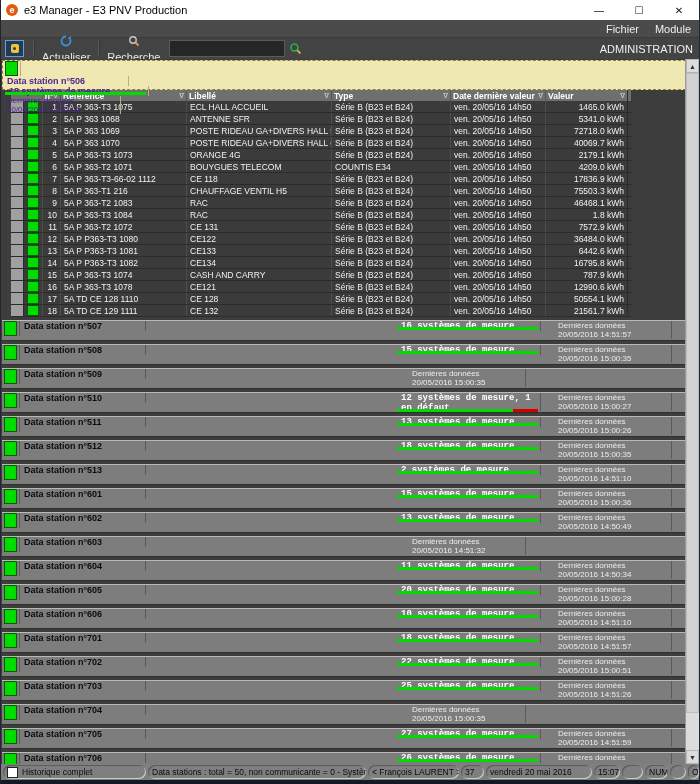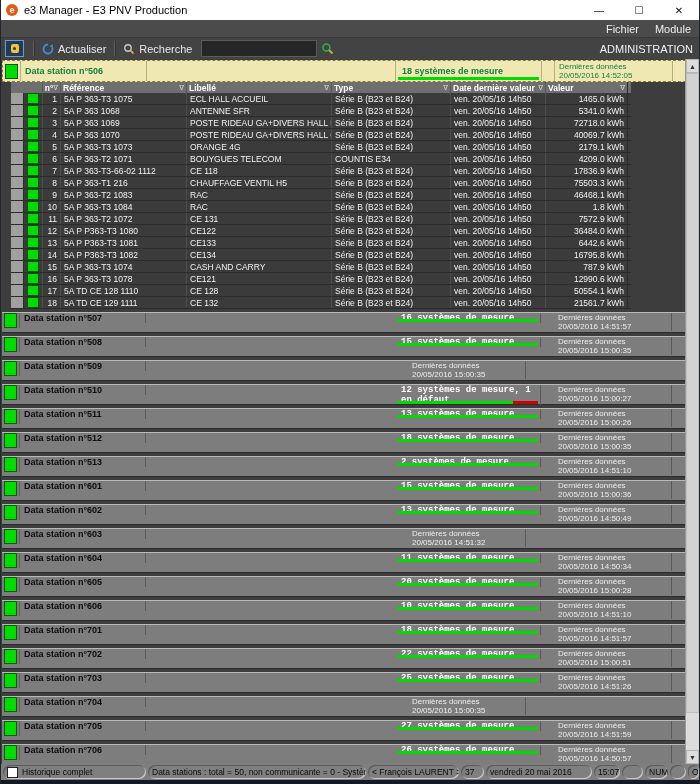--- a/index.html
+++ b/index.html
@@ -17,30 +17,30 @@
   .menubar{height:17px;background:#4b4b4b;display:flex;align-items:center;color:#eee;font-size:11px;
            border-bottom:1px solid #3a3a3a;justify-content:flex-end;}
   .menu-item{padding:0 8px;}
   .toolbar{height:21px;background:#434343;display:flex;align-items:center;color:#e8e8e8;font-size:11px;
            border-bottom:1px solid #2c2c2c;}
   .tb-btn1{width:17px;height:15px;margin:0 5px 0 4px;background:#1e3a5f;border:1px solid #6f9bcd;
            display:flex;align-items:center;justify-content:center;}
   .tb-btn1 .y{width:8px;height:9px;background:#f4c430;border-radius:2px;display:flex;align-items:center;justify-content:center;}
   .tb-btn1 .y i{width:3px;height:3px;background:#1e3a5f;border-radius:50%;}
   .tb-sep{width:1px;height:15px;background:#5d5d5d;margin:0 4px;box-shadow:1px 0 0 #333;}
-  .tb-item{display:flex;align-items:center;gap:4px;padding:0 4px;}
+  .tb-item{display:flex;align-items:center;gap:4px;padding:0 4px;flex-direction:column;}
   .search-box{width:108px;height:15px;background:#262626;border:1px solid #5a5a5a;margin:0 4px;
               color:#ddd;font-size:10px;padding:0 3px;}
   .admin{margin-left:auto;margin-right:6px;font-size:11px;color:#f0f0f0;}
   svg{display:block;}
   
   .content{position:absolute;top:59px;left:0;width:686px;height:705px;background:#3d3d3d;overflow:hidden;}
   
-  .st-exp{display:flex;height:22px;background:#f0e8b2;border:1px dashed #8a7d3a;box-sizing:border-box;
-          align-items:stretch;color:#15803d;margin:1px 0 0 1px;width:684px;}
+  .st-exp{display:flex;height:30px;background:#f0e8b2;border:1px dashed #8a7d3a;box-sizing:border-box;
+          align-items:stretch;color:#4c1d95;margin:1px 0 0 1px;width:684px;flex-direction:column;}
   .st-exp .cell{border-right:1px solid #b8ae7a;display:flex;align-items:center;position:relative;box-sizing:border-box;}
   .green-sq{width:11px;height:13px;background:#00dc00;border:1px solid #0a5a0a;margin:auto;}
   .c-green{width:18px;flex:none;}
   .c-name{width:126px;flex:none;padding-left:4px;font-size:9px;font-weight:bold;}
   .c-spacer{width:249px;flex:none;}
   .c-sys{width:146px;flex:none;padding-left:6px;font-size:9px;font-weight:bold;}
   .c-narrow{width:13px;flex:none;}
   .c-dern{width:118px;flex:none;padding-left:4px;font-size:8px;line-height:9px;flex-direction:column;
           justify-content:center;align-items:flex-start !important;}
   .c-last{flex:1;border-right:none !important;}

